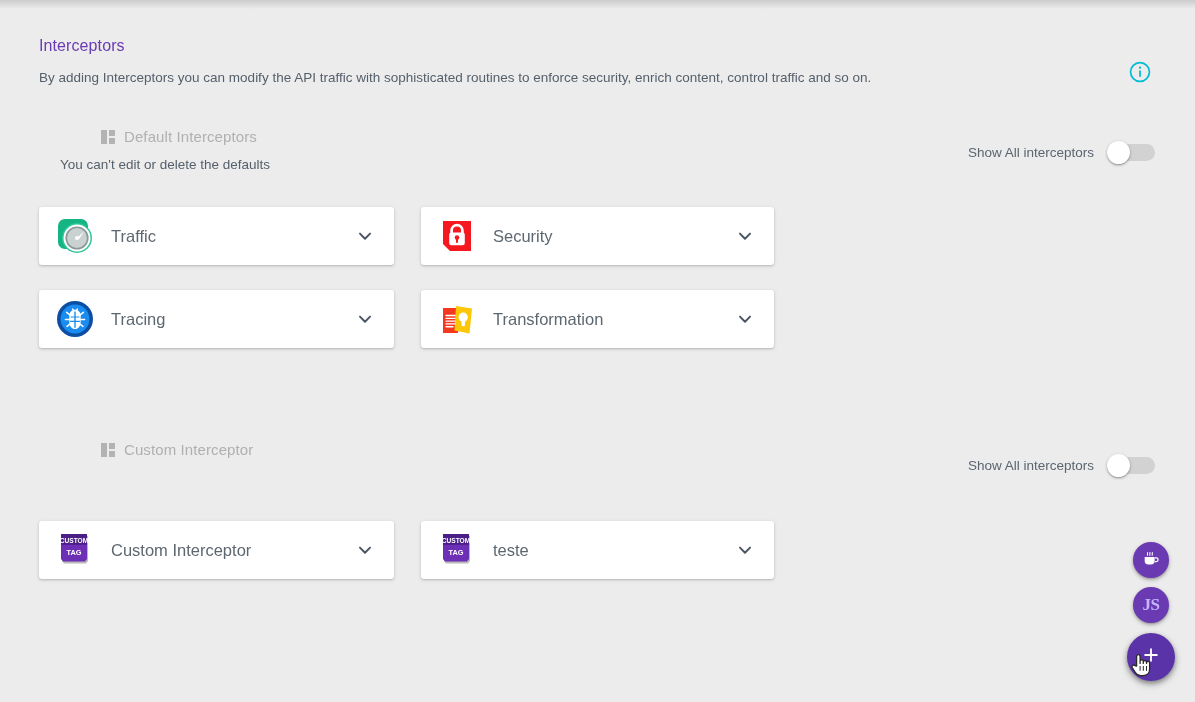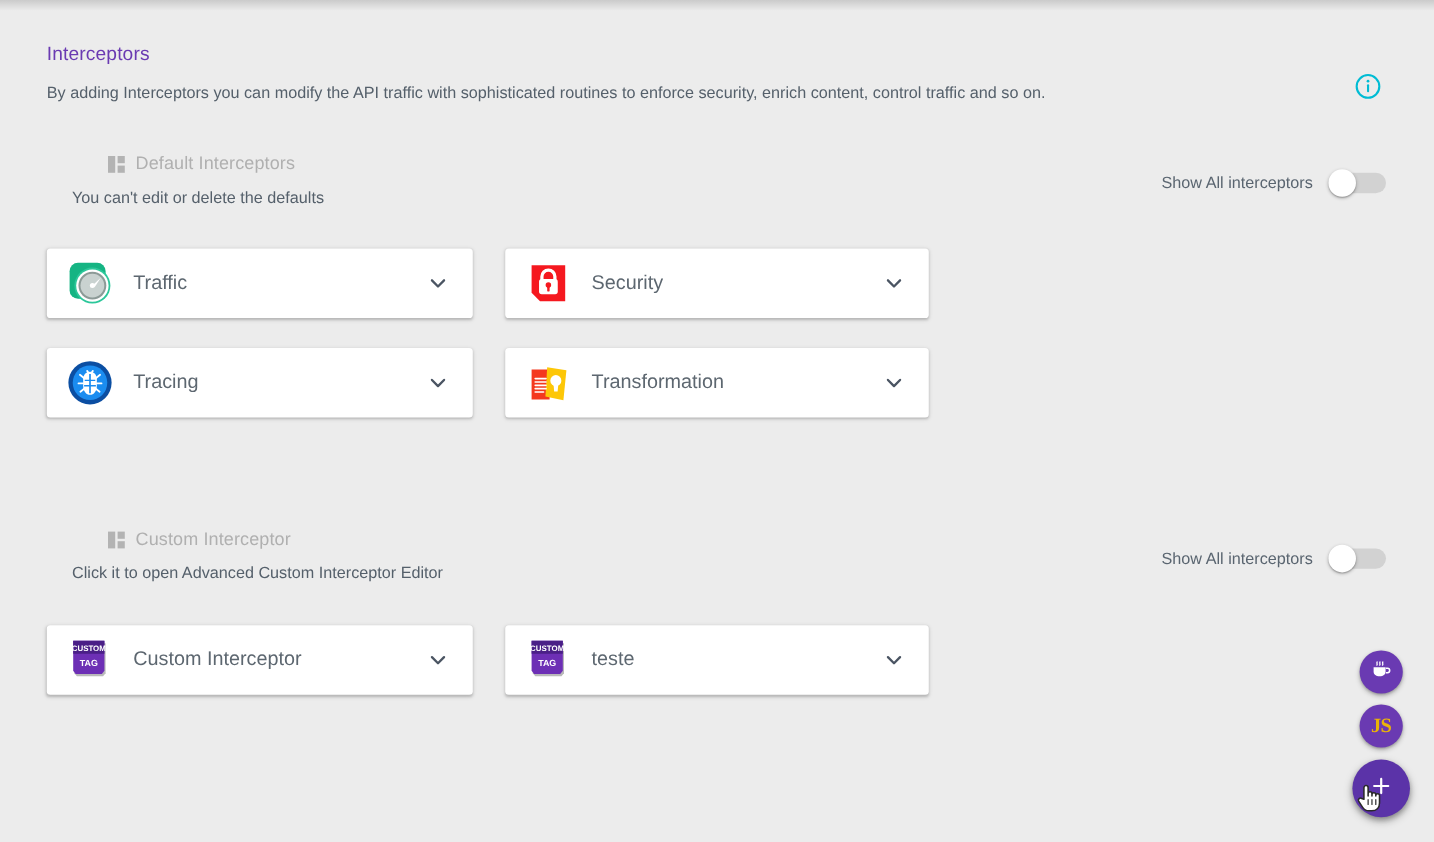--- a/index.html
+++ b/index.html
@@ -55,21 +55,21 @@
     right: 44px;
     top: 61px;
     width: 22px;
     height: 22px;
     cursor: pointer;
   }
 
   
   .section-head {
     position: absolute;
-    left: 45px;
+    left: 56px;
     display: flex;
     align-items: center;
     gap: 9px;
     padding-left: 45px;
   }
   .grid-icon {
     width: 14px;
     height: 14px;
     display: grid;
     grid-template-columns: 6px 6px;
@@ -170,21 +170,21 @@
 
   
   .fab {
     position: absolute;
     border-radius: 50%;
     background: #5b33a8;
     display: flex;
     align-items: center;
     justify-content: center;
     cursor: pointer;
-    color: #eab308;
+    color: #c4b5fd;
   }
   .fab.small {
     width: 36px;
     height: 36px;
     background: #6a3ab2;
     box-shadow: 0 2px 4px rgba(0,0,0,0.26), 0 1px 2px rgba(0,0,0,0.18);
   }
   .fab.main {
     width: 48px;
     height: 48px;
@@ -335,21 +335,20 @@
   </div>
 
   <div class="section-head" style="top:441px">
     <span class="grid-icon">
       <i class="tall"></i>
         <i></i>
         <i></i>
     </span>
     <span class="section-title">Custom Interceptor</span>
   </div>
-  <div class="section-note" style="top:470px">Click it to open Advanced Custom Interceptor Editor</div>
 
   <div class="toggle-row" style="top:454px">
     <span class="toggle-label">Show All interceptors</span>
     <span class="switch">
       <span class="track"></span>
       <span class="knob"></span>
     </span>
   </div>
 
   <div class="card" style="left:39px; top:521px; width:355px;">

